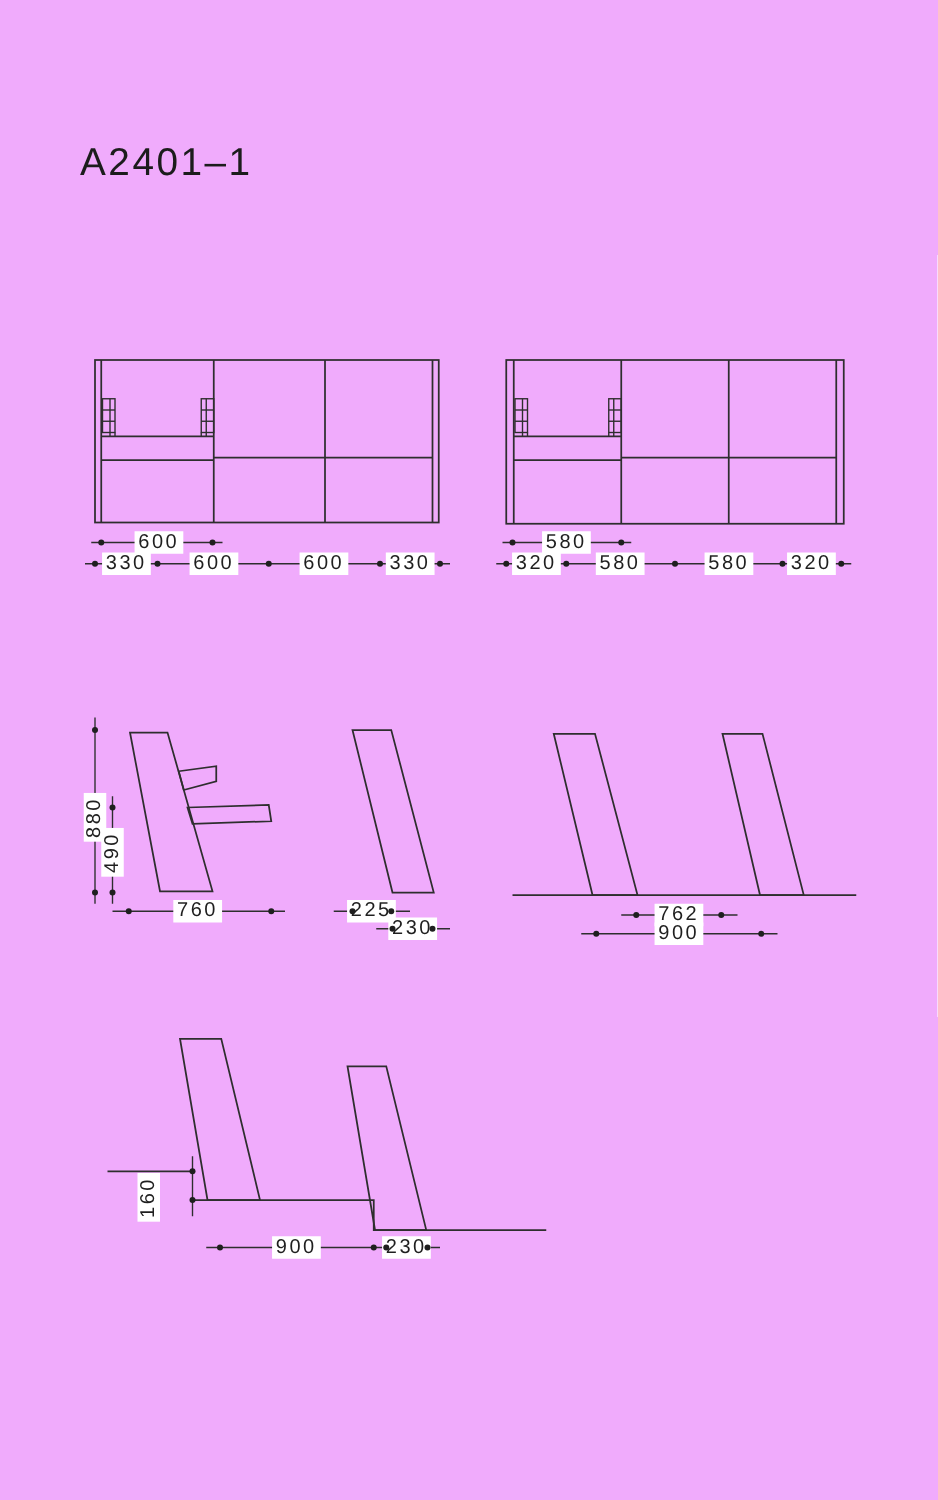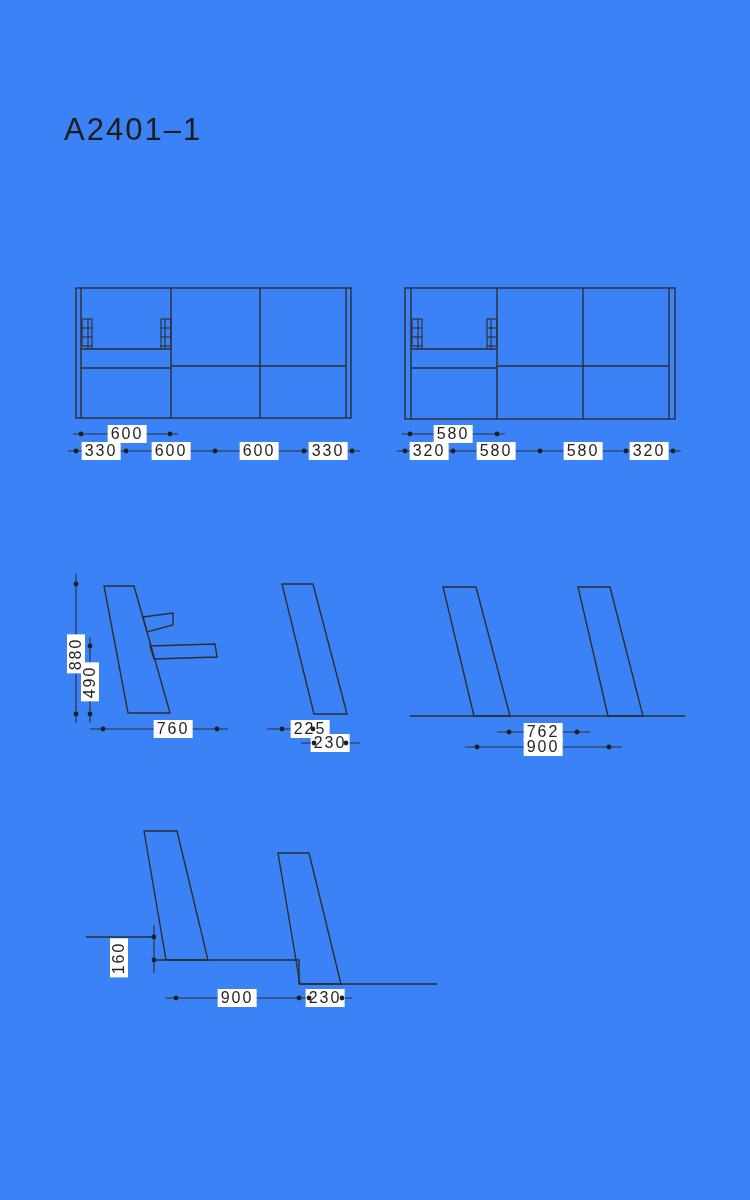--- a/index.html
+++ b/index.html
@@ -1,16 +1,16 @@
 <!DOCTYPE html>
 <html><head>
 <meta charset="utf-8">
 <style>
   html,body{margin:0;padding:0;background:#fff;}
-  .stage{position:relative;width:750px;height:1200px;background:#3b82f6;overflow:hidden;
+  .stage{position:relative;width:750px;height:1200px;background:#f0abfc;overflow:hidden;
          font-family:"Liberation Sans", sans-serif;}
   .layer{position:absolute;left:0;top:0;}
   svg{display:block;}
   .title{position:absolute;left:64px;top:114px;font-size:31px;letter-spacing:2px;
          color:#1c1c1c;line-height:1;white-space:nowrap;z-index:2;}
   .dim{position:absolute;z-index:2;font-size:16px;letter-spacing:2px;color:#1f1f1f;
        background:#ffffff;line-height:1;padding:1px 3px;white-space:nowrap;
        transform:translate(-50%,-50%);}
   .dim.rot{transform:translate(-50%,-50%) rotate(-90deg);}
   .lines{z-index:1;}
@@ -123,23 +123,23 @@
   <span class="dim" style="left:328px;top:451px">330</span>
 
   <span class="dim" style="left:453px;top:434px">580</span>
   <span class="dim" style="left:429px;top:451px">320</span>
   <span class="dim" style="left:496px;top:451px">580</span>
   <span class="dim" style="left:583px;top:451px">580</span>
   <span class="dim" style="left:649px;top:451px">320</span>
 
   <span class="dim rot" style="left:76px;top:654px">880</span>
   <span class="dim rot" style="left:90px;top:682px">490</span>
-  <span class="dim" style="left:173px;top:729px">760</span>
+  <span class="dim" style="left:158px;top:729px">760</span>
 
-  <span class="dim" style="left:310px;top:729px">225</span>
+  <span class="dim" style="left:297px;top:729px">225</span>
   <span class="dim" style="left:330px;top:743px">230</span>
 
   <span class="dim" style="left:543px;top:732px">762</span>
   <span class="dim" style="left:543px;top:747px">900</span>
 
   <span class="dim rot" style="left:119px;top:958px">160</span>
   <span class="dim" style="left:237px;top:998px">900</span>
   <span class="dim" style="left:325px;top:998px">230</span>
 
   <svg class="layer dots" width="750" height="1200">

